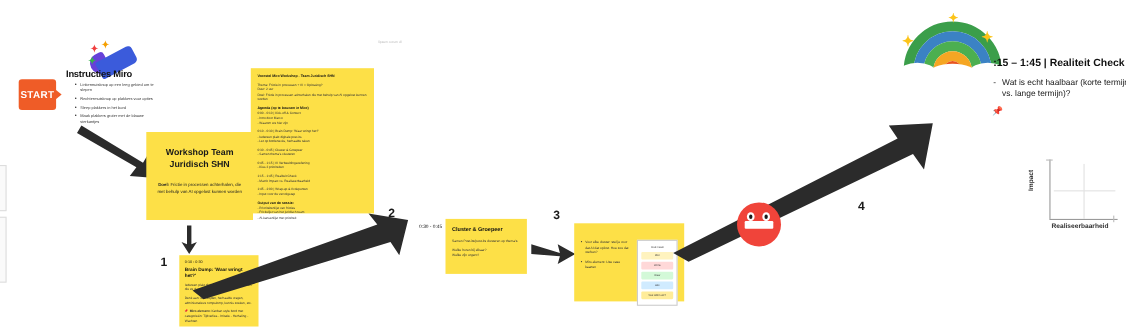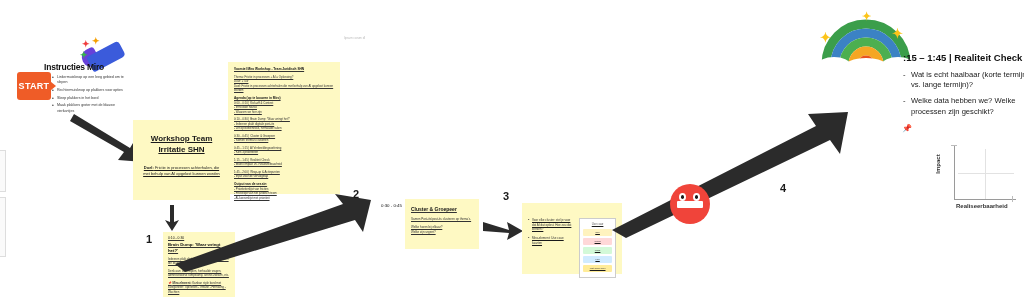--- a/index.html
+++ b/index.html
@@ -12,23 +12,22 @@
   }
   #board {
     position: relative;
     width: 1024px; height: 297px;
     background: #ffffff;
   }
 
   
   .card {
     position: absolute;
-    background: #fef9c3;
+    background: #fde047;
     color: #1a1a1a;
-    text-decoration: underline;
   }
 
   
   .start-badge {
     position: absolute;
     left: 17px; top: 68px;
     width: 44px; height: 36px;
   }
   .start-badge .s-body {
     position: absolute; left: 0; top: 4px;
@@ -75,21 +74,21 @@
     position: absolute;
     color: #f59f00; font-size: 9px; font-weight: bold;
   }
   .megaphone .sp1 { left: 2px; top: 1px; color:#f03e3e; }
   .megaphone .sp2 { left: 12px; top: -2px; color:#f59f00; }
   .megaphone .sp3 { left: 0px; top: 12px; color:#37b24d; }
 
   
   .instr {
     position: absolute;
-    left: 44px; top: 62px;
+    left: 60px; top: 62px;
     width: 82px;
   }
   .instr-title {
     font-size: 8.5px; font-weight: bold; color: #111;
     margin-bottom: 3px; letter-spacing: -.2px;
   }
   .instr ul { margin: 0; padding-left: 8px; list-style: none; }
   .instr li {
     font-size: 3.6px; line-height: 1.5; color: #333;
     margin-bottom: 2.2px; position: relative; padding-left: 5px;
@@ -276,21 +275,21 @@
   </div>
 
   <div class="arrow" style="left:74px; top:112px;">
     <svg width="80" height="56" viewBox="0 0 80 56">
       <polygon points="0,2 56,36 62,26 70,50 44,48 50,40 -4,9" fill="#2b2b2b"></polygon>
     </svg>
   </div>
 
   <div class="card ws-card">
     <div class="ws-title">Workshop Team</div>
-    <div class="ws-title">Irritatie SHN</div>
+    <div class="ws-title">Juridisch SHN</div>
     <div class="ws-goal">
       <b>Doel:</b>
       <span>Frictie in processen achterhalen, die met behulp van AI opgelost kunnen worden</span>
     </div>
   </div>
 
   <div class="card agenda">
     <div class="h">Voorstel Miro Workshop - Team Juridisch SHN</div>
     <div class="sp"></div>
     <div>Thema: Frictie in processen + AI = Oplossing?</div>
@@ -426,21 +425,20 @@
   </div>
 
   <div class="rpanel">
     <div class="rp-title">:15 – 1:45 | Realiteit Check</div>
     <div class="rp-item">
       <span class="dash">-</span>
       <span>Wat is echt haalbaar (korte termijn vs. lange termijn)?</span>
     </div>
     <div class="rp-item">
       <span class="dash">-</span>
-      <span>Welke data hebben we? Welke processen zijn geschikt?</span>
     </div>
     <div class="rp-item" style="padding-left:11px;">
       <span class="pin">📌</span>
     </div>
   </div>
 
   <div class="matrix">
     <div class="axis-v"></div>
     <div class="axis-h"></div>
     <div class="grid-v"></div>

